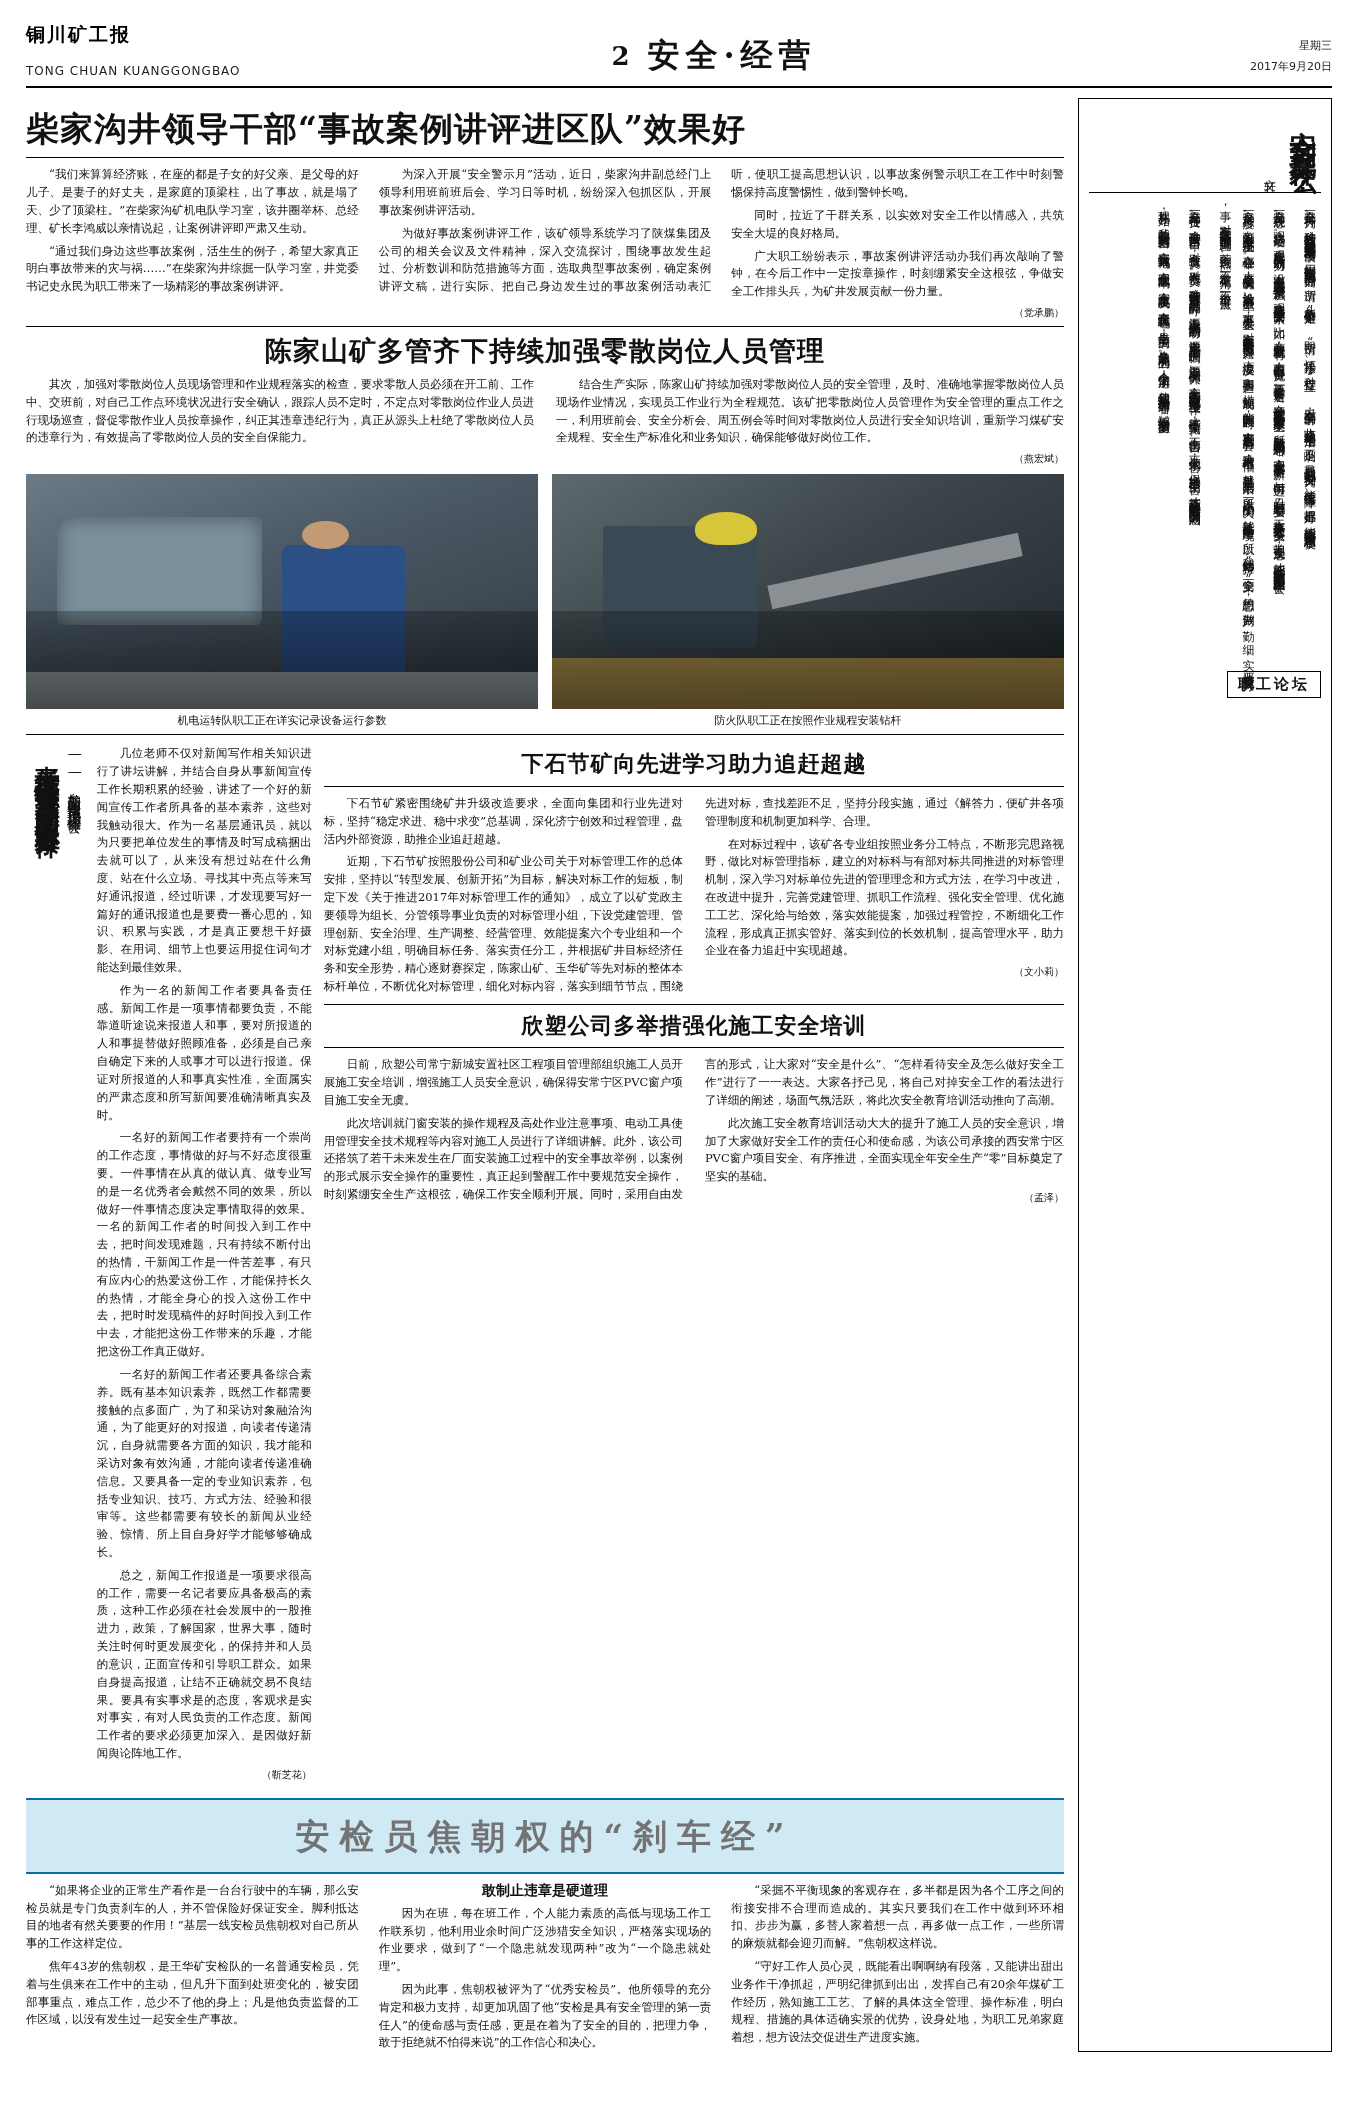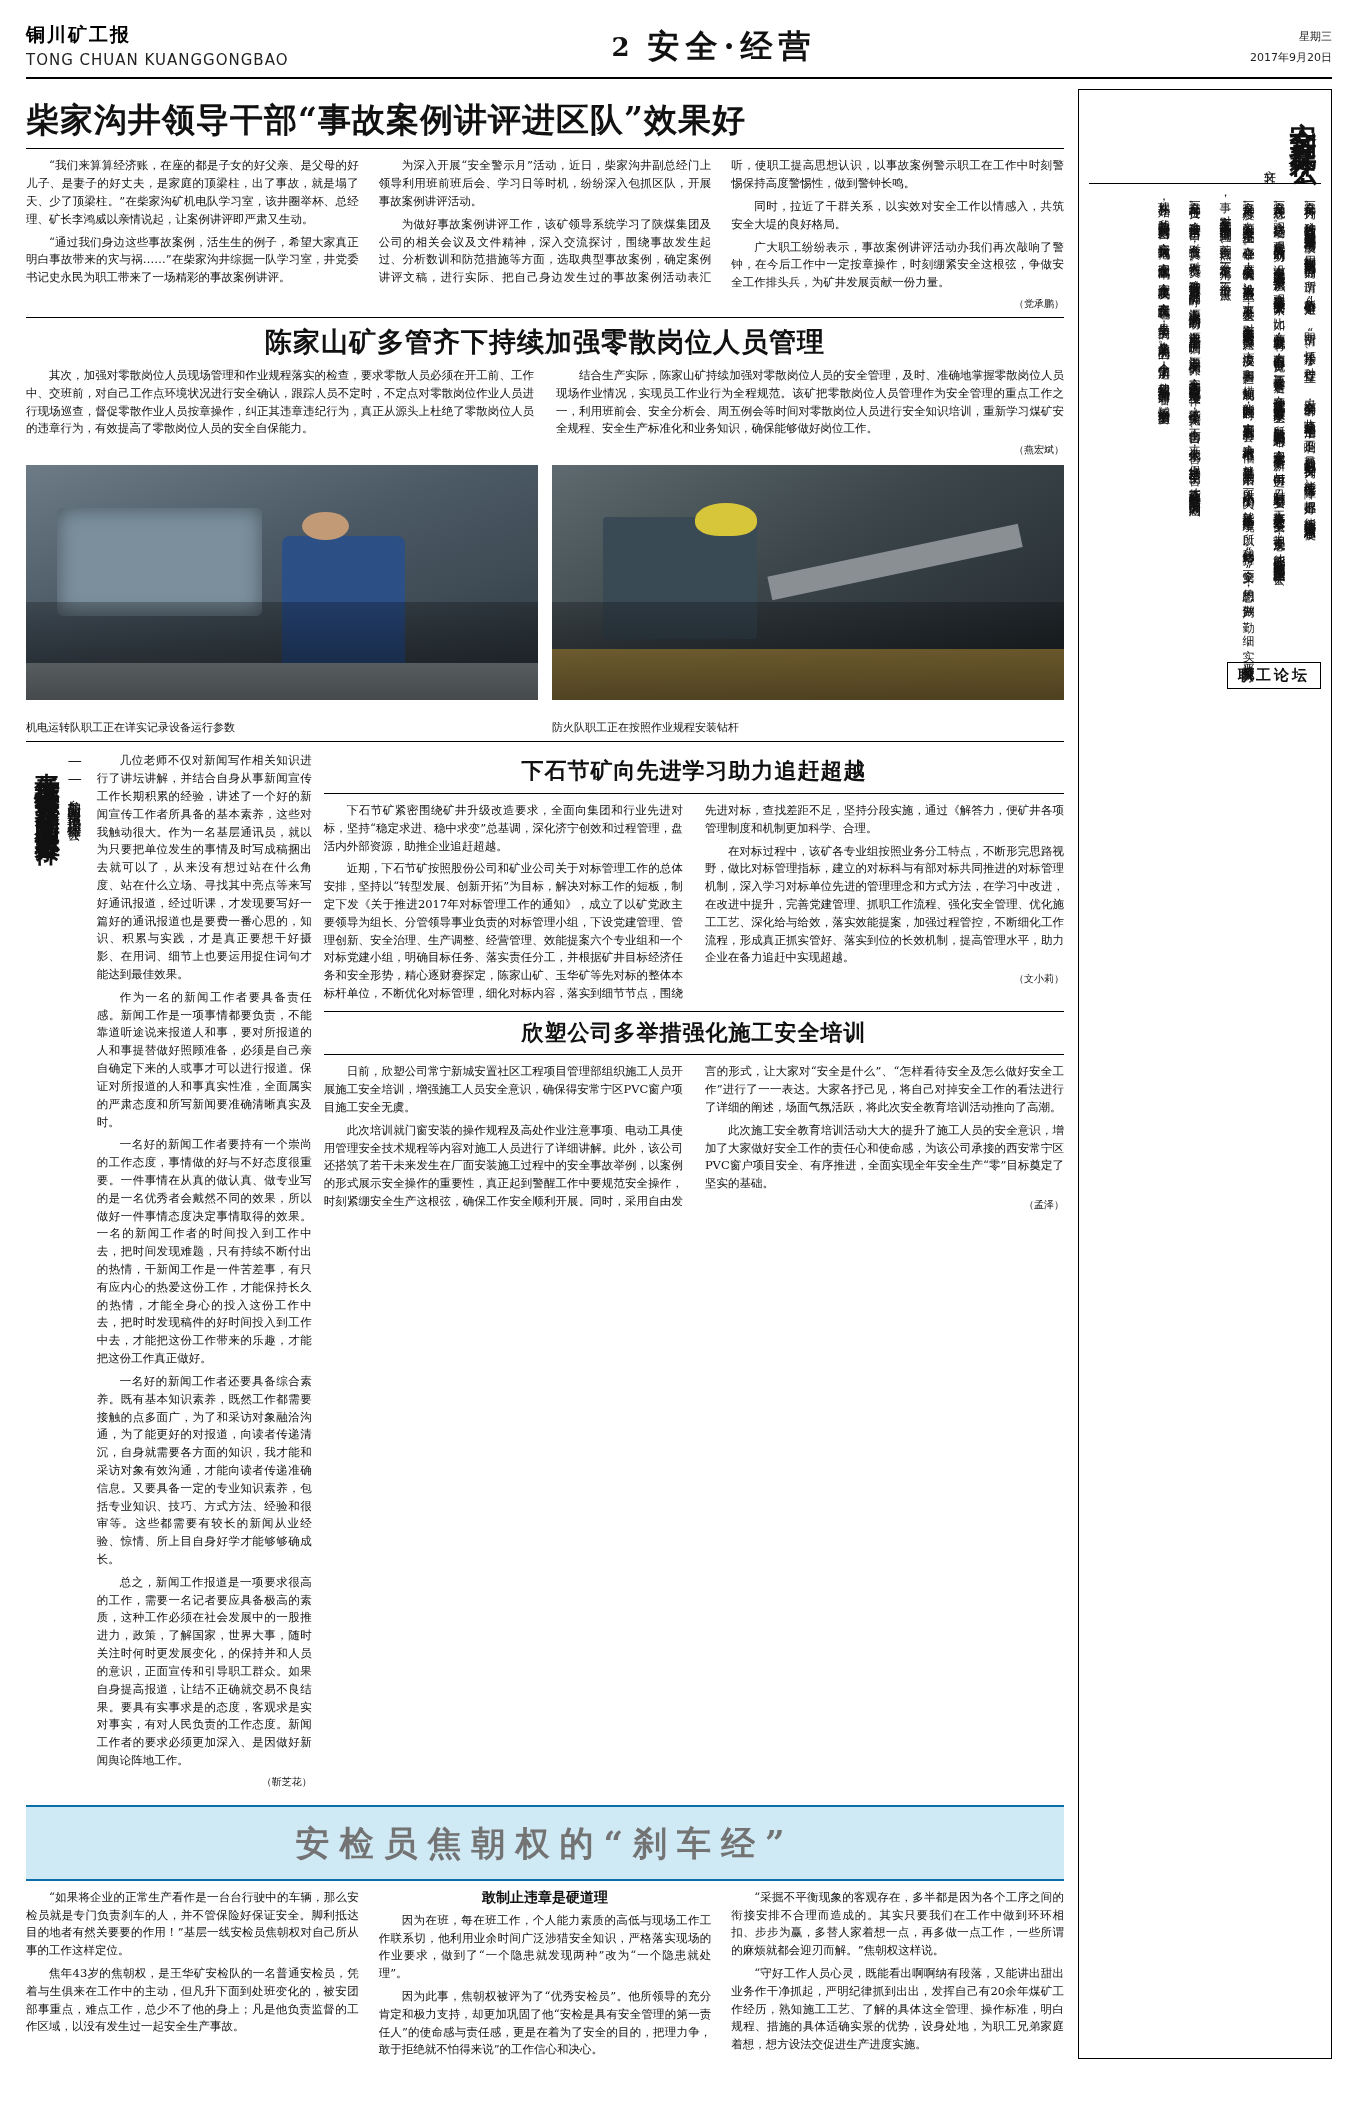--- a/index.html
+++ b/index.html
@@ -10,21 +10,21 @@
     font-family:"DejaVu Sans","Liberation Sans",sans-serif;
     color:#111;
     position:relative;
   }
   .page { width:1358px; height:2126px; position:relative; padding:0 26px; }
 
   
   .masthead { display:flex; align-items:flex-end; padding-top:22px; padding-bottom:6px; }
   .mast-left { width:300px; }
   .mast-cn { font-family:"DejaVu Serif","Liberation Serif",serif; font-weight:bold; font-size:19px; letter-spacing:2px; color:#000; }
-  .mast-en { font-size:15px; letter-spacing:1px; margin-top:3px; color:#222; }
+  .mast-en { font-size:12px; letter-spacing:1px; margin-top:16px; color:#222; }
   .mast-center { flex:1; display:flex; align-items:center; justify-content:center; gap:18px; }
   .page-num { font-family:"DejaVu Serif","Liberation Serif",serif; font-size:26px; font-weight:bold; }
   .section-title { font-family:"DejaVu Serif","Liberation Serif",serif; font-size:32px; font-weight:bold; letter-spacing:6px; }
   .mast-right { width:230px; text-align:right; font-size:11px; line-height:1.9; color:#222; }
   .rule-thick { border-top:2px solid #000; margin-top:2px; }
 
   
   .body-wrap { display:flex; gap:14px; margin-top:10px; }
   .col-main { width:calc(100% - 268px); }
   .col-right { width:254px; }
@@ -72,21 +72,21 @@
     background:linear-gradient(180deg,rgba(0,0,0,0.25),rgba(0,0,0,0.55));
   }
   .ph-a1 { position:absolute; left:6%; top:18%; width:40%; height:46%; background:#7b8f9d; border-radius:6px; box-shadow:inset 0 0 20px rgba(0,0,0,.4); }
   .ph-a2 { position:absolute; left:50%; top:30%; width:24%; height:58%; background:#2c4f86; border-radius:8px 8px 0 0; }
   .ph-a3 { position:absolute; left:54%; top:20%; width:9%; height:12%; background:#c39a76; border-radius:50%; }
   .ph-a4 { position:absolute; left:0; bottom:0; width:100%; height:16%; background:#9aa3a8; }
   .ph-b1 { position:absolute; left:10%; top:22%; width:30%; height:52%; background:#3a4a55; border-radius:4px; }
   .ph-b2 { position:absolute; left:28%; top:16%; width:12%; height:14%; background:#d8c63a; border-radius:50% 50% 40% 40%; }
   .ph-b3 { position:absolute; left:42%; top:36%; width:50%; height:10%; background:#8a8f93; transform:rotate(-12deg); }
   .ph-b4 { position:absolute; left:0; bottom:0; width:100%; height:22%; background:#cfa94e; opacity:.8; }
-  .caption { font-family:"DejaVu Serif","Liberation Serif",serif; font-size:11px; margin-top:20px; }
+  .caption { font-family:"DejaVu Serif","Liberation Serif",serif; font-size:11px; text-align:center; margin-top:4px; }
 
   
   .vert-section { display:flex; gap:12px; margin-top:10px; }
   .vert-head {
     writing-mode:vertical-rl; text-orientation:upright;
     font-family:"DejaVu Serif","Liberation Serif",serif;
     font-weight:bold; font-size:25px; letter-spacing:3px;
     line-height:1.35; height:520px; padding-left:4px;
   }
   .vert-sub {

